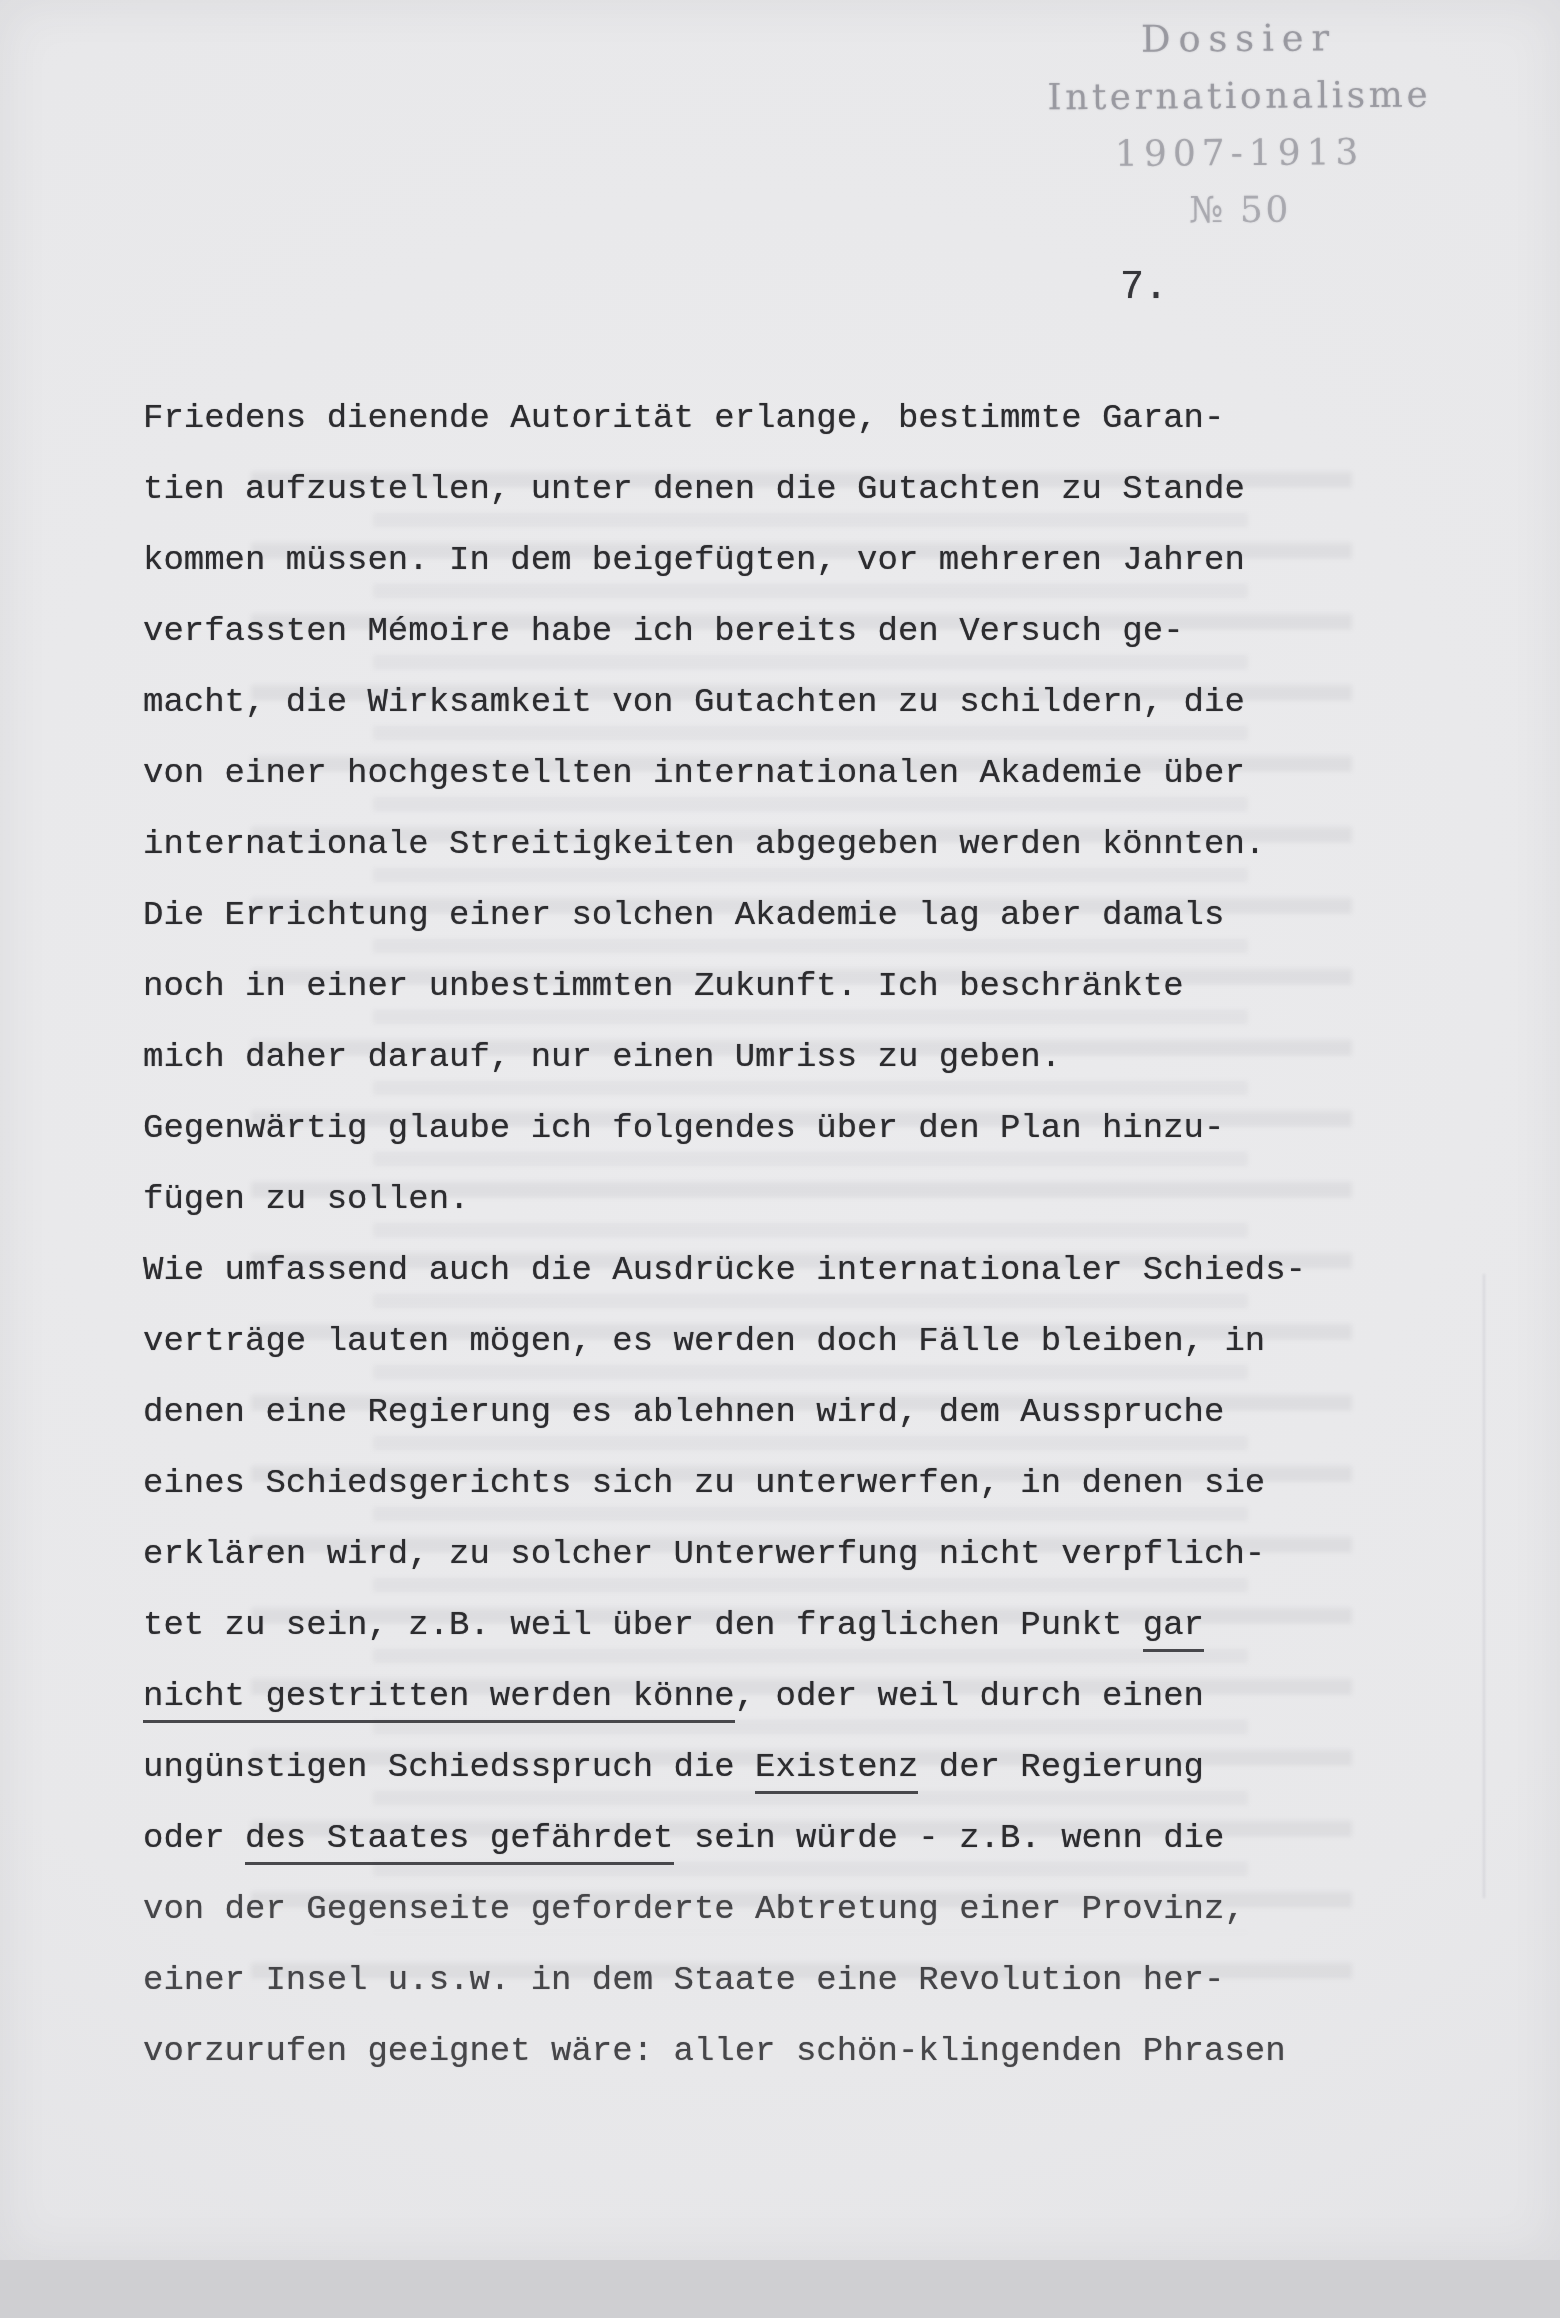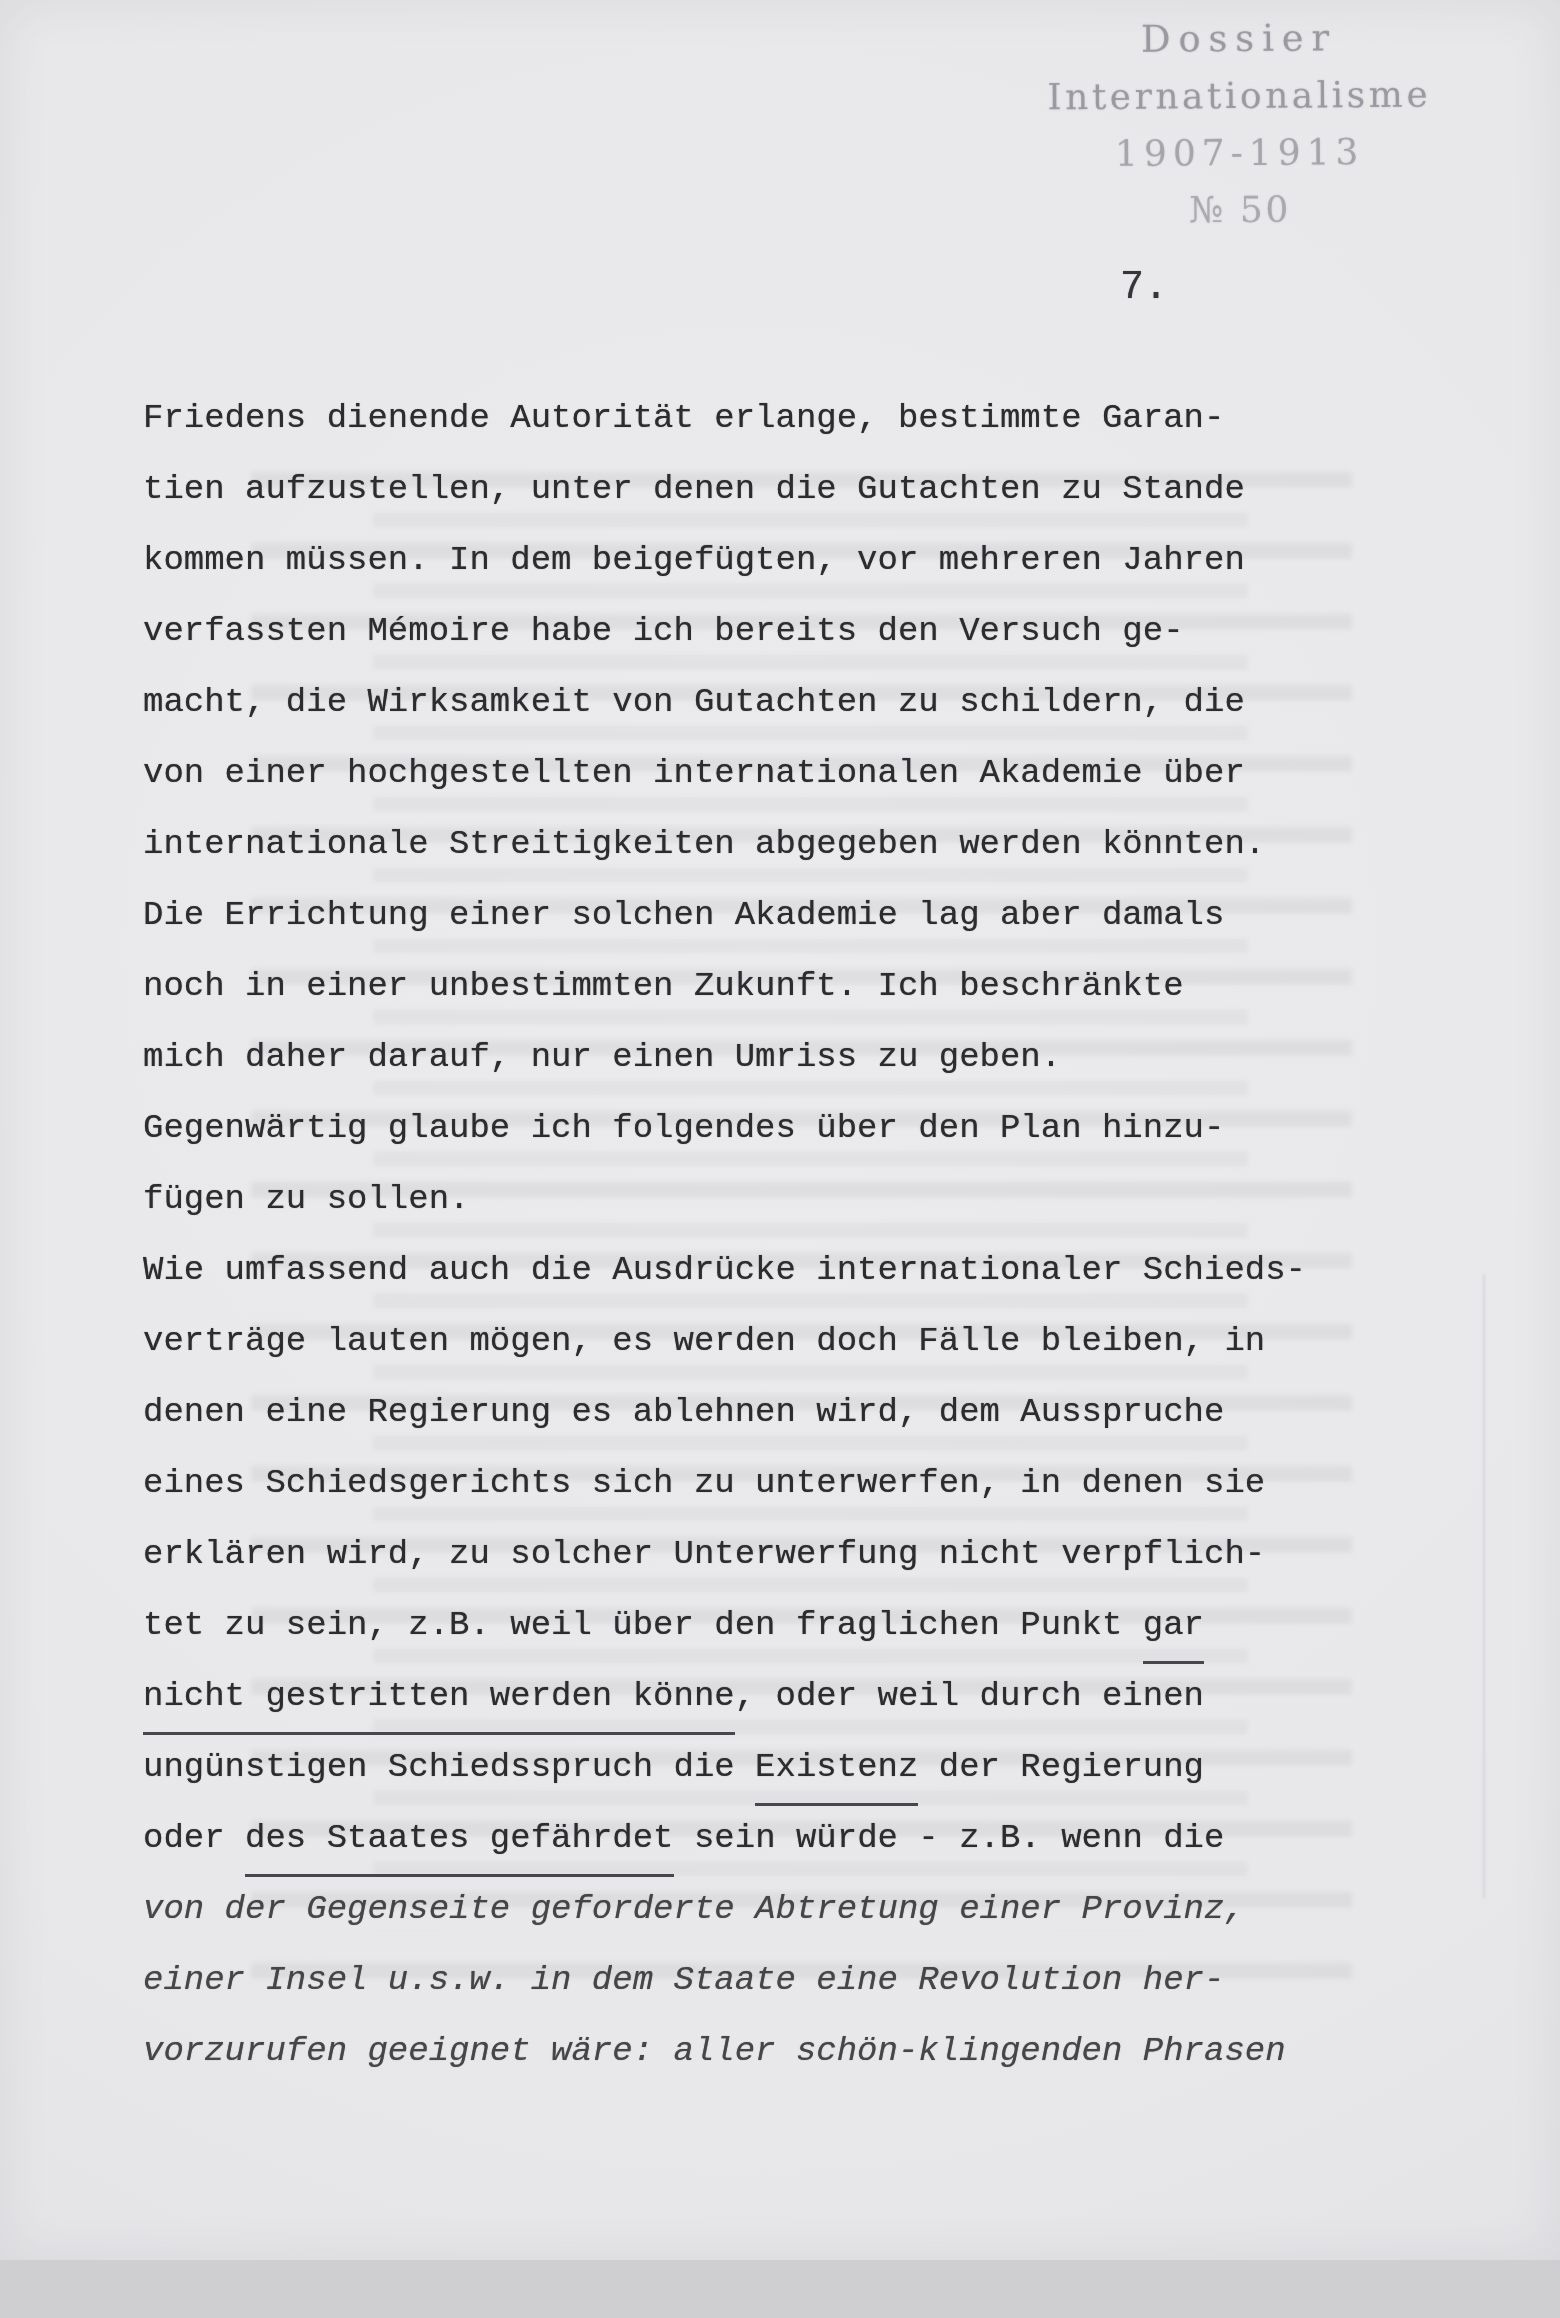--- a/index.html
+++ b/index.html
@@ -52,24 +52,24 @@
   }
   
   .body-text{
     position:absolute;left:143px;top:383px;
     font-size:34px;line-height:71px;
     color:#2c2c2f;
     text-shadow:0 0 1px rgba(42,42,46,0.65);
     white-space:pre;
   }
   .body-text .line{height:71px;}
-  .body-text .line.light{opacity:.86;font-style:italic;}
+  .body-text .line.light{opacity:.86;}
   .body-text .u{
     border-bottom:3.5px solid rgba(44,44,48,0.85);
-    padding-bottom:17px;
+    padding-bottom:5px;
   }
 </style>
 </head>
 <body>
 
 <div class="page">
 
   <div class="ghost a"></div>
   <div class="ghost b"></div>
   <div class="seam"></div>

